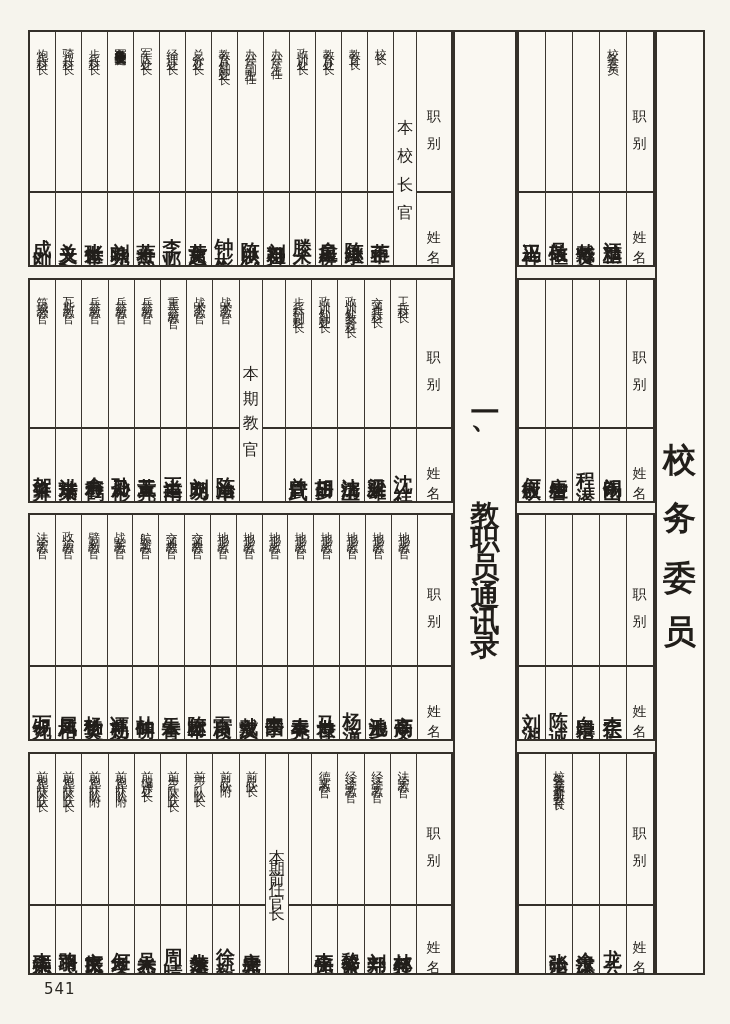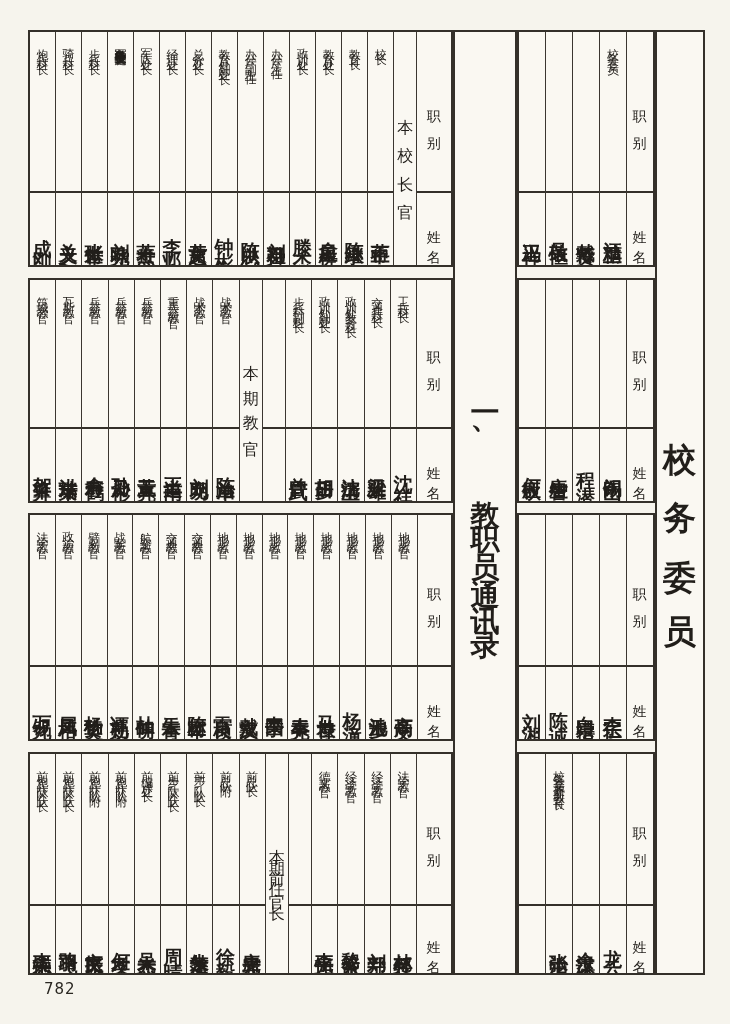--- a/index.html
+++ b/index.html
@@ -666,14 +666,14 @@
           </div>
           <div class="n" style="height: 67px;">
             <span class="vtext" style="font-size: 14px; letter-spacing: 20px; margin-bottom: -20px;">姓名</span>
           </div>
         </div>
       </div>
     </div>
   <div id="right-title-cell" class="tall-cell">
     <span class="vtext">校务委员</span>
   </div>
-  <div id="page-number">782</div>
+  <div id="page-number">541</div>
 </div>
 
 </body></html>

